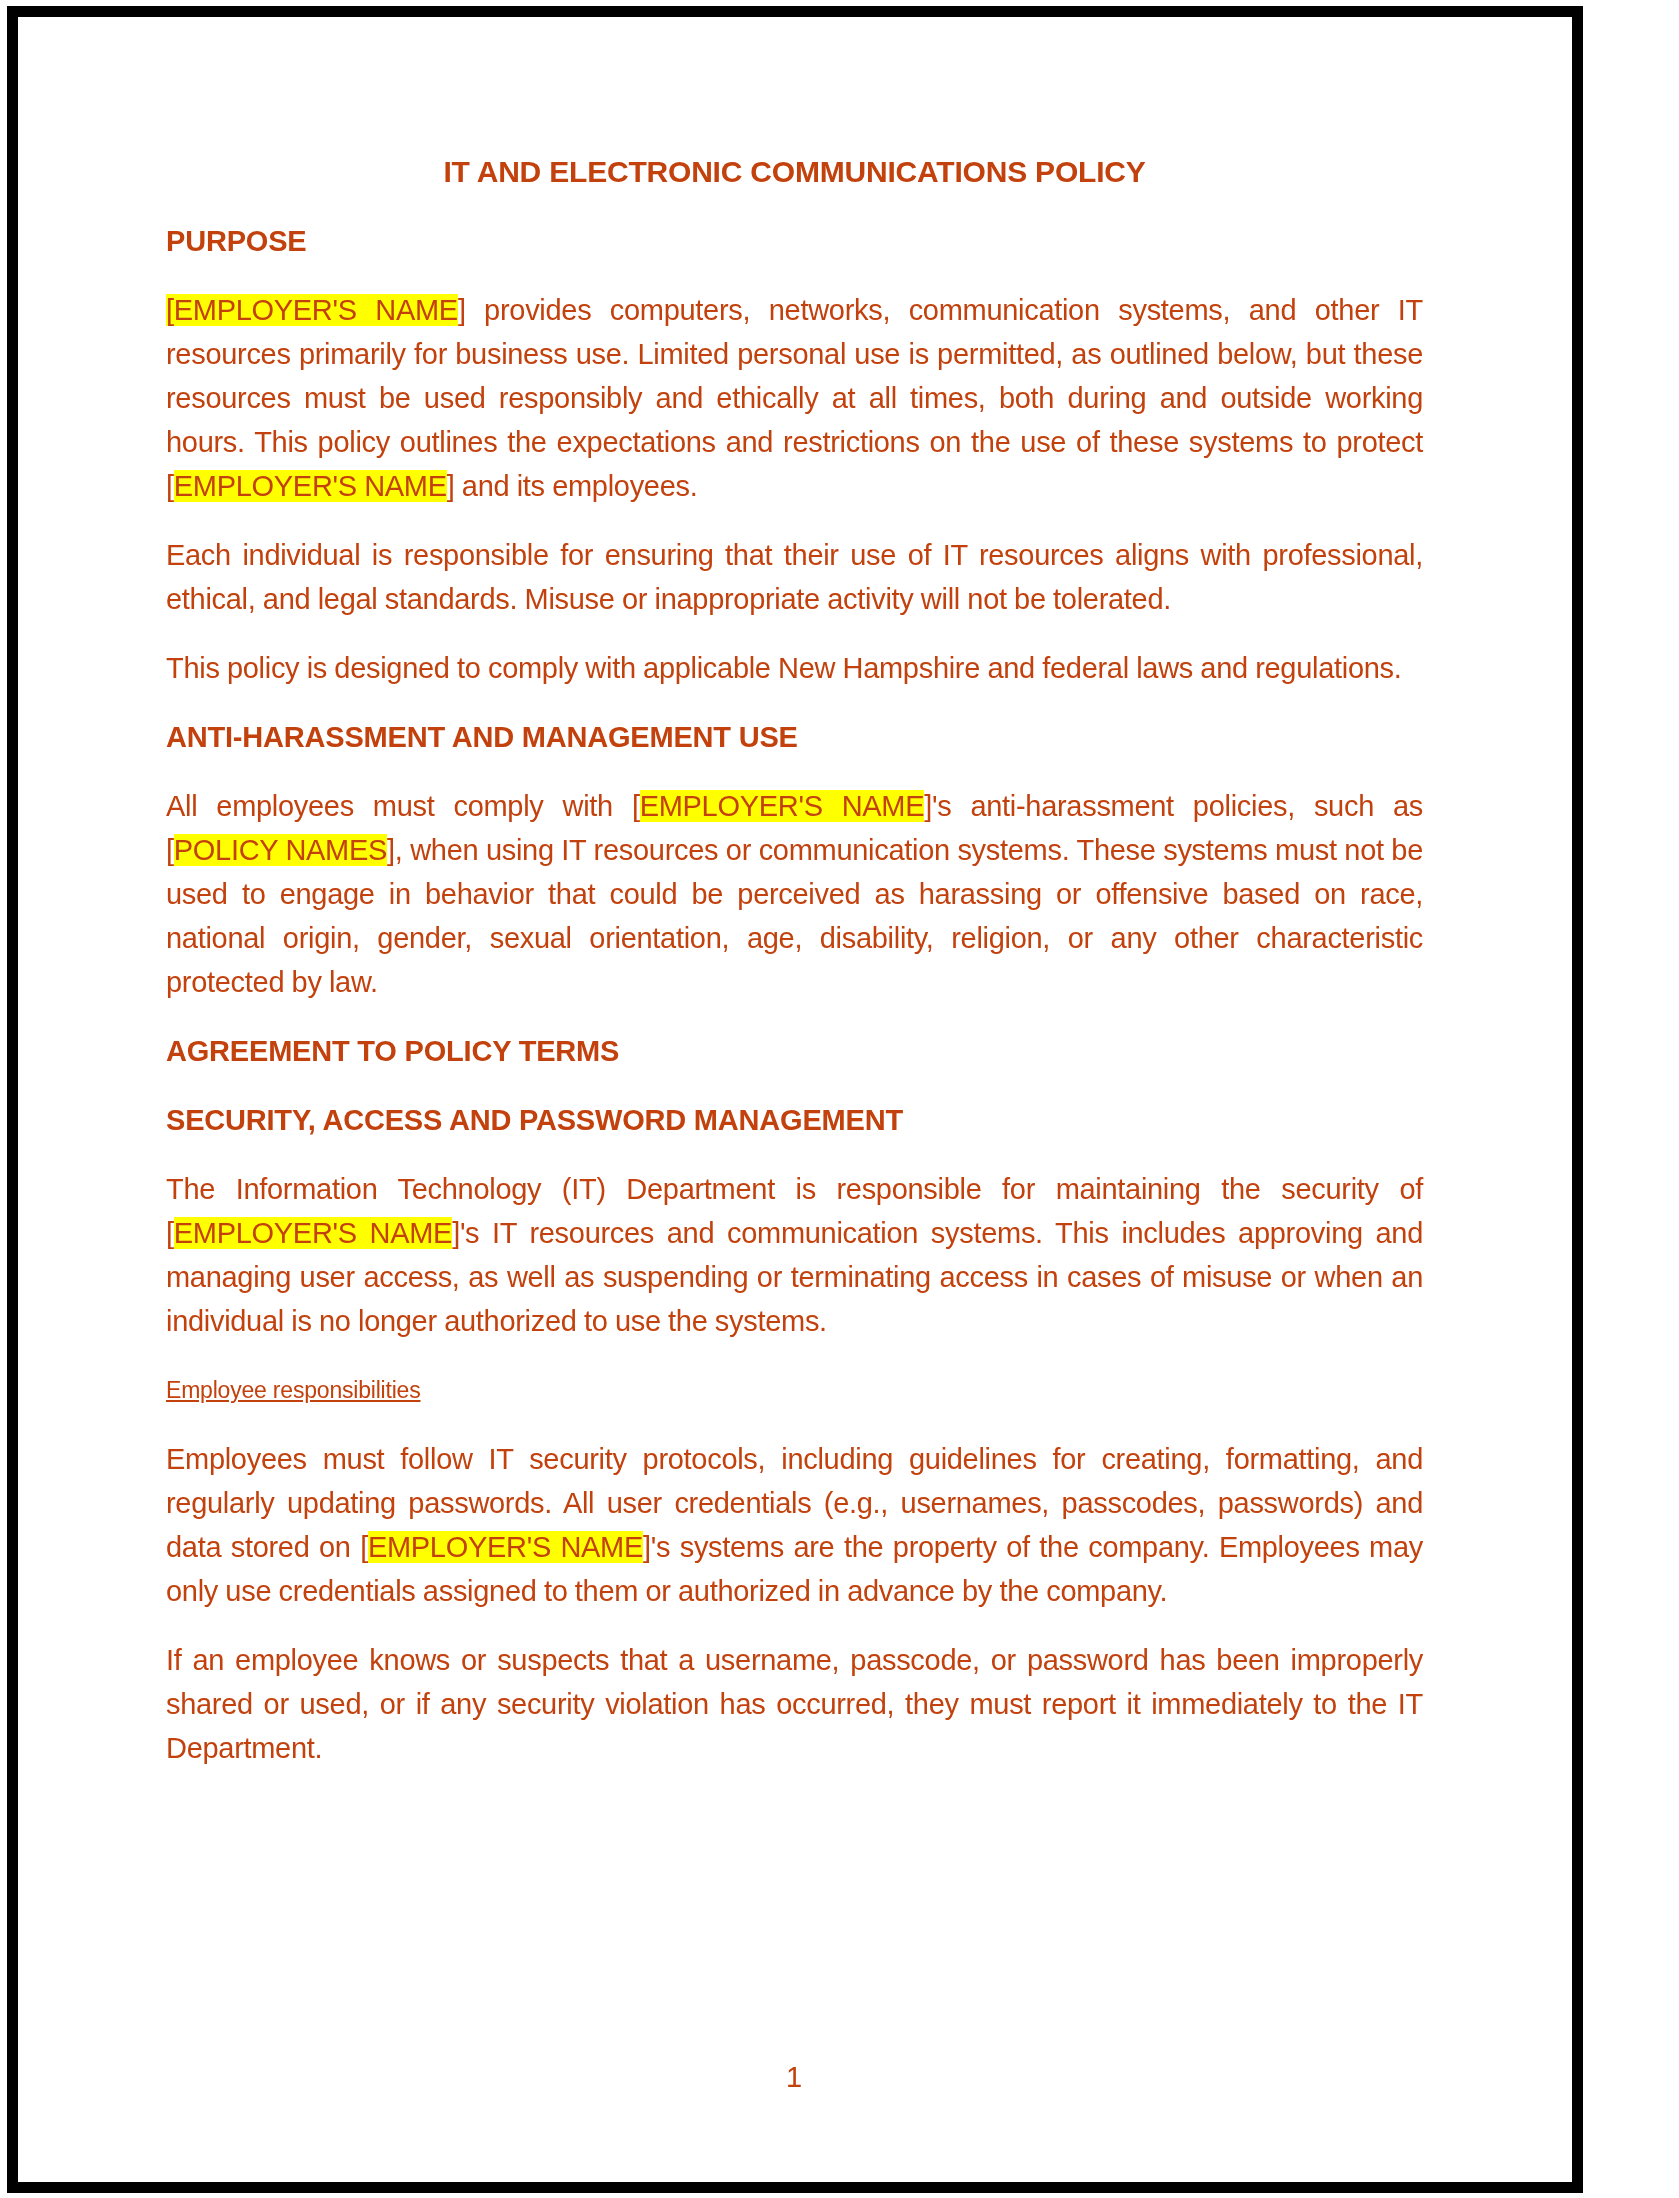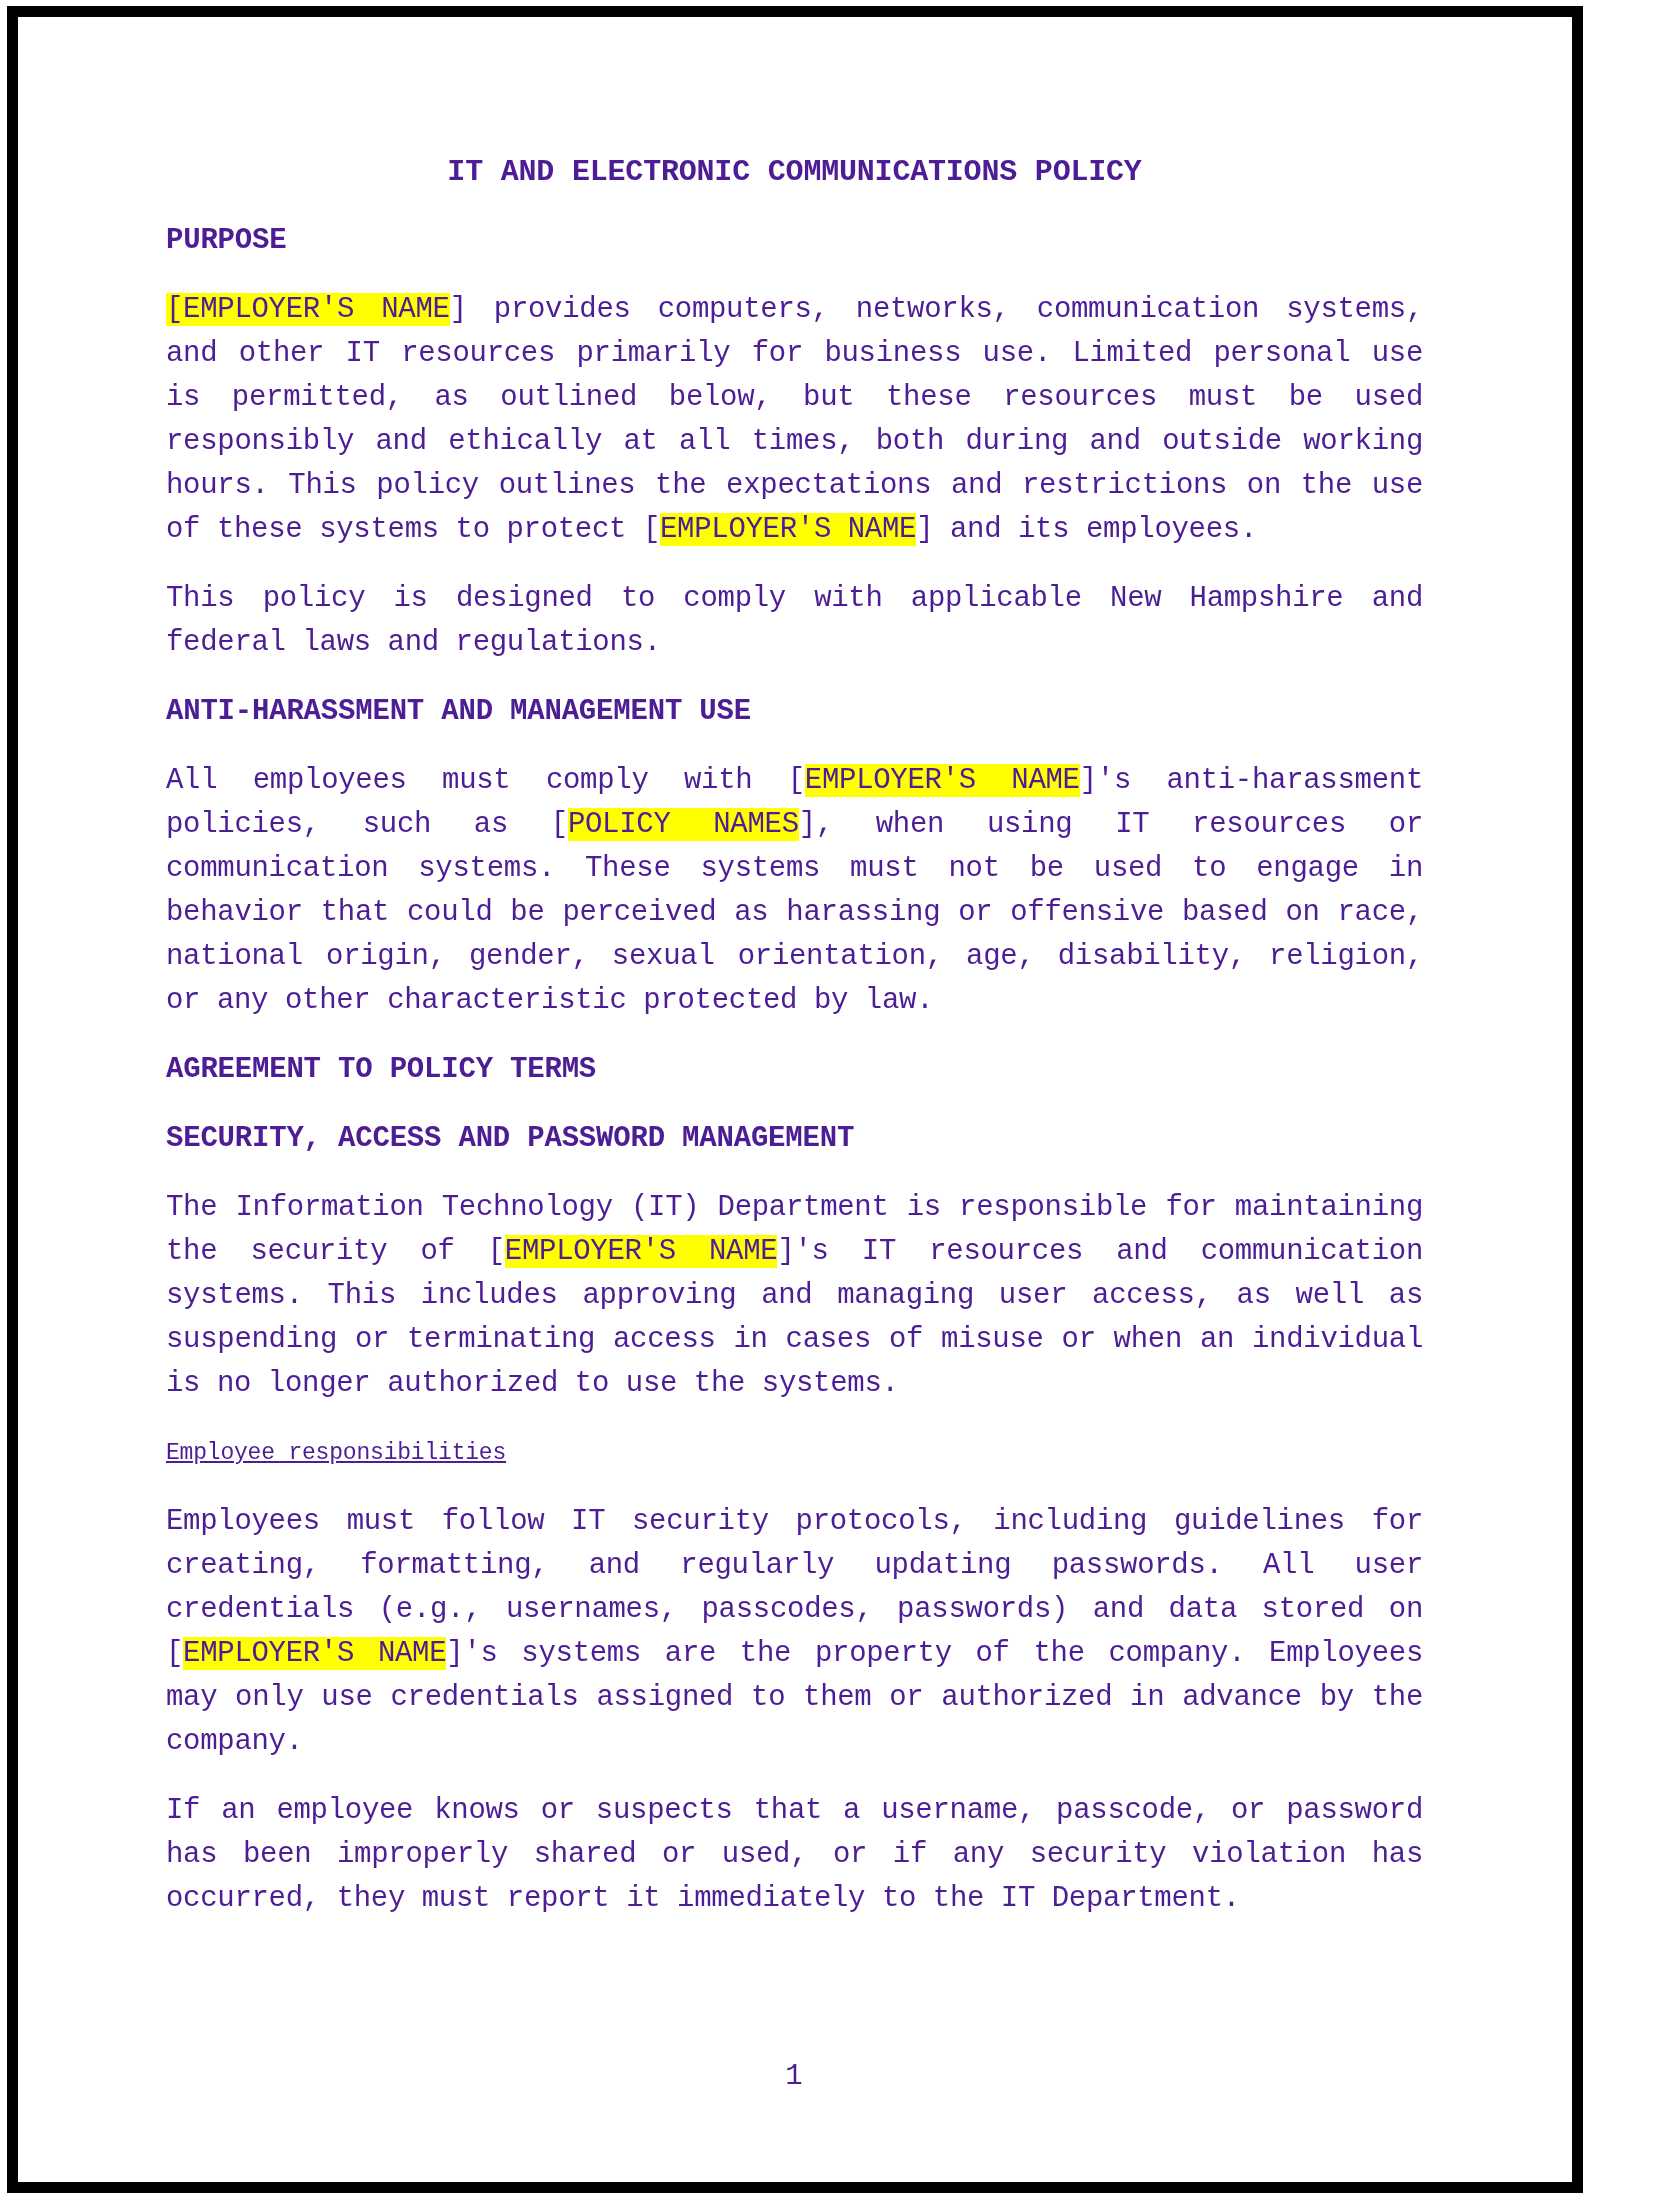--- a/index.html
+++ b/index.html
@@ -5,22 +5,22 @@
   html, body {
     margin: 0;
     padding: 0;
     background: #ffffff;
   }
   .page {
     position: relative;
     width: 1588px;
     height: 2198px;
     background: #ffffff;
-    font-family: Liberation Mono, monospace;
-    color: #4c1d95;
+    font-family: Liberation Sans, sans-serif;
+    color: #c2410c;
     overflow: hidden;
   }
   .frame {
     position: absolute;
     top: 6.2px;
     left: 7px;
     right: 5.3px;
     bottom: 5.3px;
     border: 11.5px solid #000000;
     pointer-events: none;
@@ -78,20 +78,21 @@
 </head>
 <body>
 
 <div class="page">
   <div class="frame"></div>
   <div class="content">
     <h1 class="title">IT AND ELECTRONIC COMMUNICATIONS POLICY</h1>
     <div>
         <h2 class="h">PURPOSE</h2>
         <p class="para"><span class="hl">[EMPLOYER'S NAME</span><span>] provides computers, networks, communication systems, and other IT resources primarily for business use. Limited personal use is permitted, as outlined below, but these resources must be used responsibly and ethically at all times, both during and outside working hours. This policy outlines the expectations and restrictions on the use of these systems to protect [</span><span class="hl">EMPLOYER'S NAME</span><span>] and its employees.</span></p>
+        <p class="para"><span>Each individual is responsible for ensuring that their use of IT resources aligns with professional, ethical, and legal standards. Misuse or inappropriate activity will not be tolerated.</span></p>
         <p class="para"><span>This policy is designed to comply with applicable New Hampshire and federal laws and regulations.</span></p>
         <h2 class="h">ANTI-HARASSMENT AND MANAGEMENT USE</h2>
         <p class="para"><span>All employees must comply with [</span><span class="hl">EMPLOYER'S NAME</span><span>]'s anti-harassment policies, such as [</span><span class="hl">POLICY NAMES</span><span>], when using IT resources or communication systems. These systems must not be used to engage in behavior that could be perceived as harassing or offensive based on race, national origin, gender, sexual orientation, age, disability, religion, or any other characteristic protected by law.</span></p>
         <h2 class="h">AGREEMENT TO POLICY TERMS</h2>
         <h2 class="h">SECURITY, ACCESS AND PASSWORD MANAGEMENT</h2>
         <p class="para"><span>The Information Technology (IT) Department is responsible for maintaining the security of [</span><span class="hl">EMPLOYER'S NAME</span><span>]'s IT resources and communication systems. This includes approving and managing user access, as well as suspending or terminating access in cases of misuse or when an individual is no longer authorized to use the systems.</span></p>
         <h3 class="sub">Employee responsibilities</h3>
         <p class="para"><span>Employees must follow IT security protocols, including guidelines for creating, formatting, and regularly updating passwords. All user credentials (e.g., usernames, passcodes, passwords) and data stored on [</span><span class="hl">EMPLOYER'S NAME</span><span>]'s systems are the property of the company. Employees may only use credentials assigned to them or authorized in advance by the company.</span></p>
         <p class="para"><span>If an employee knows or suspects that a username, passcode, or password has been improperly shared or used, or if any security violation has occurred, they must report it immediately to the IT Department.</span></p>
       </div>

